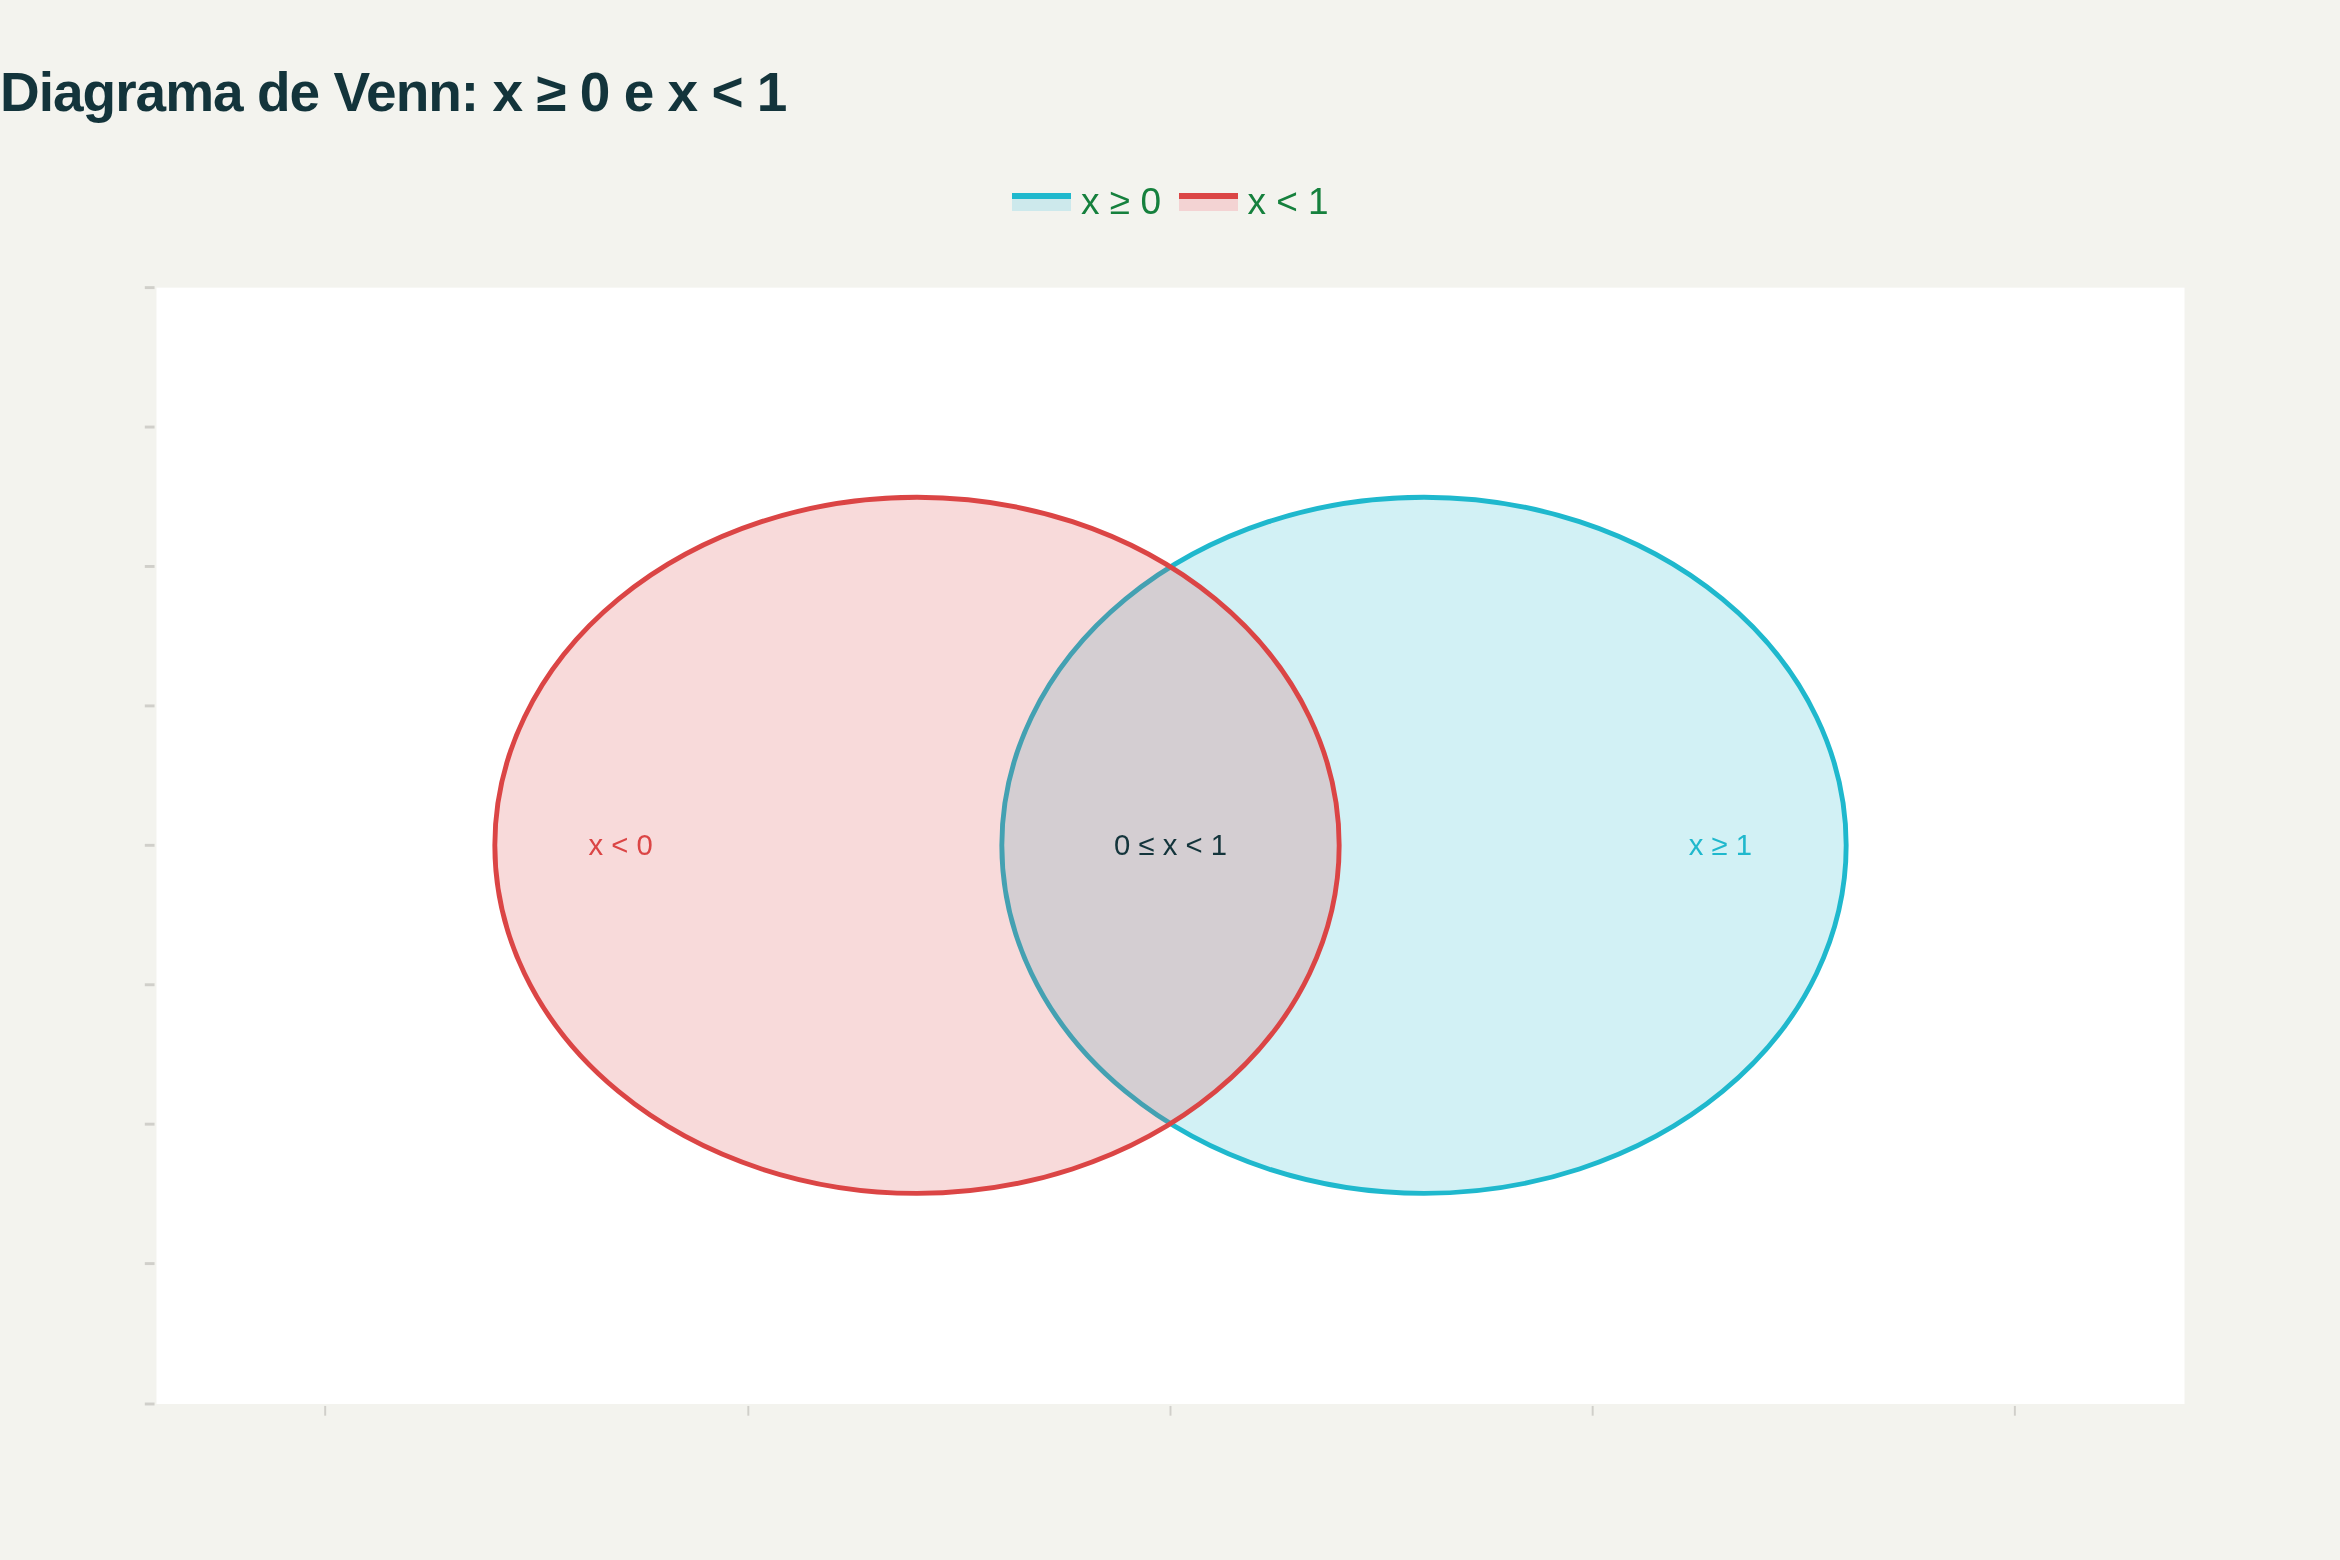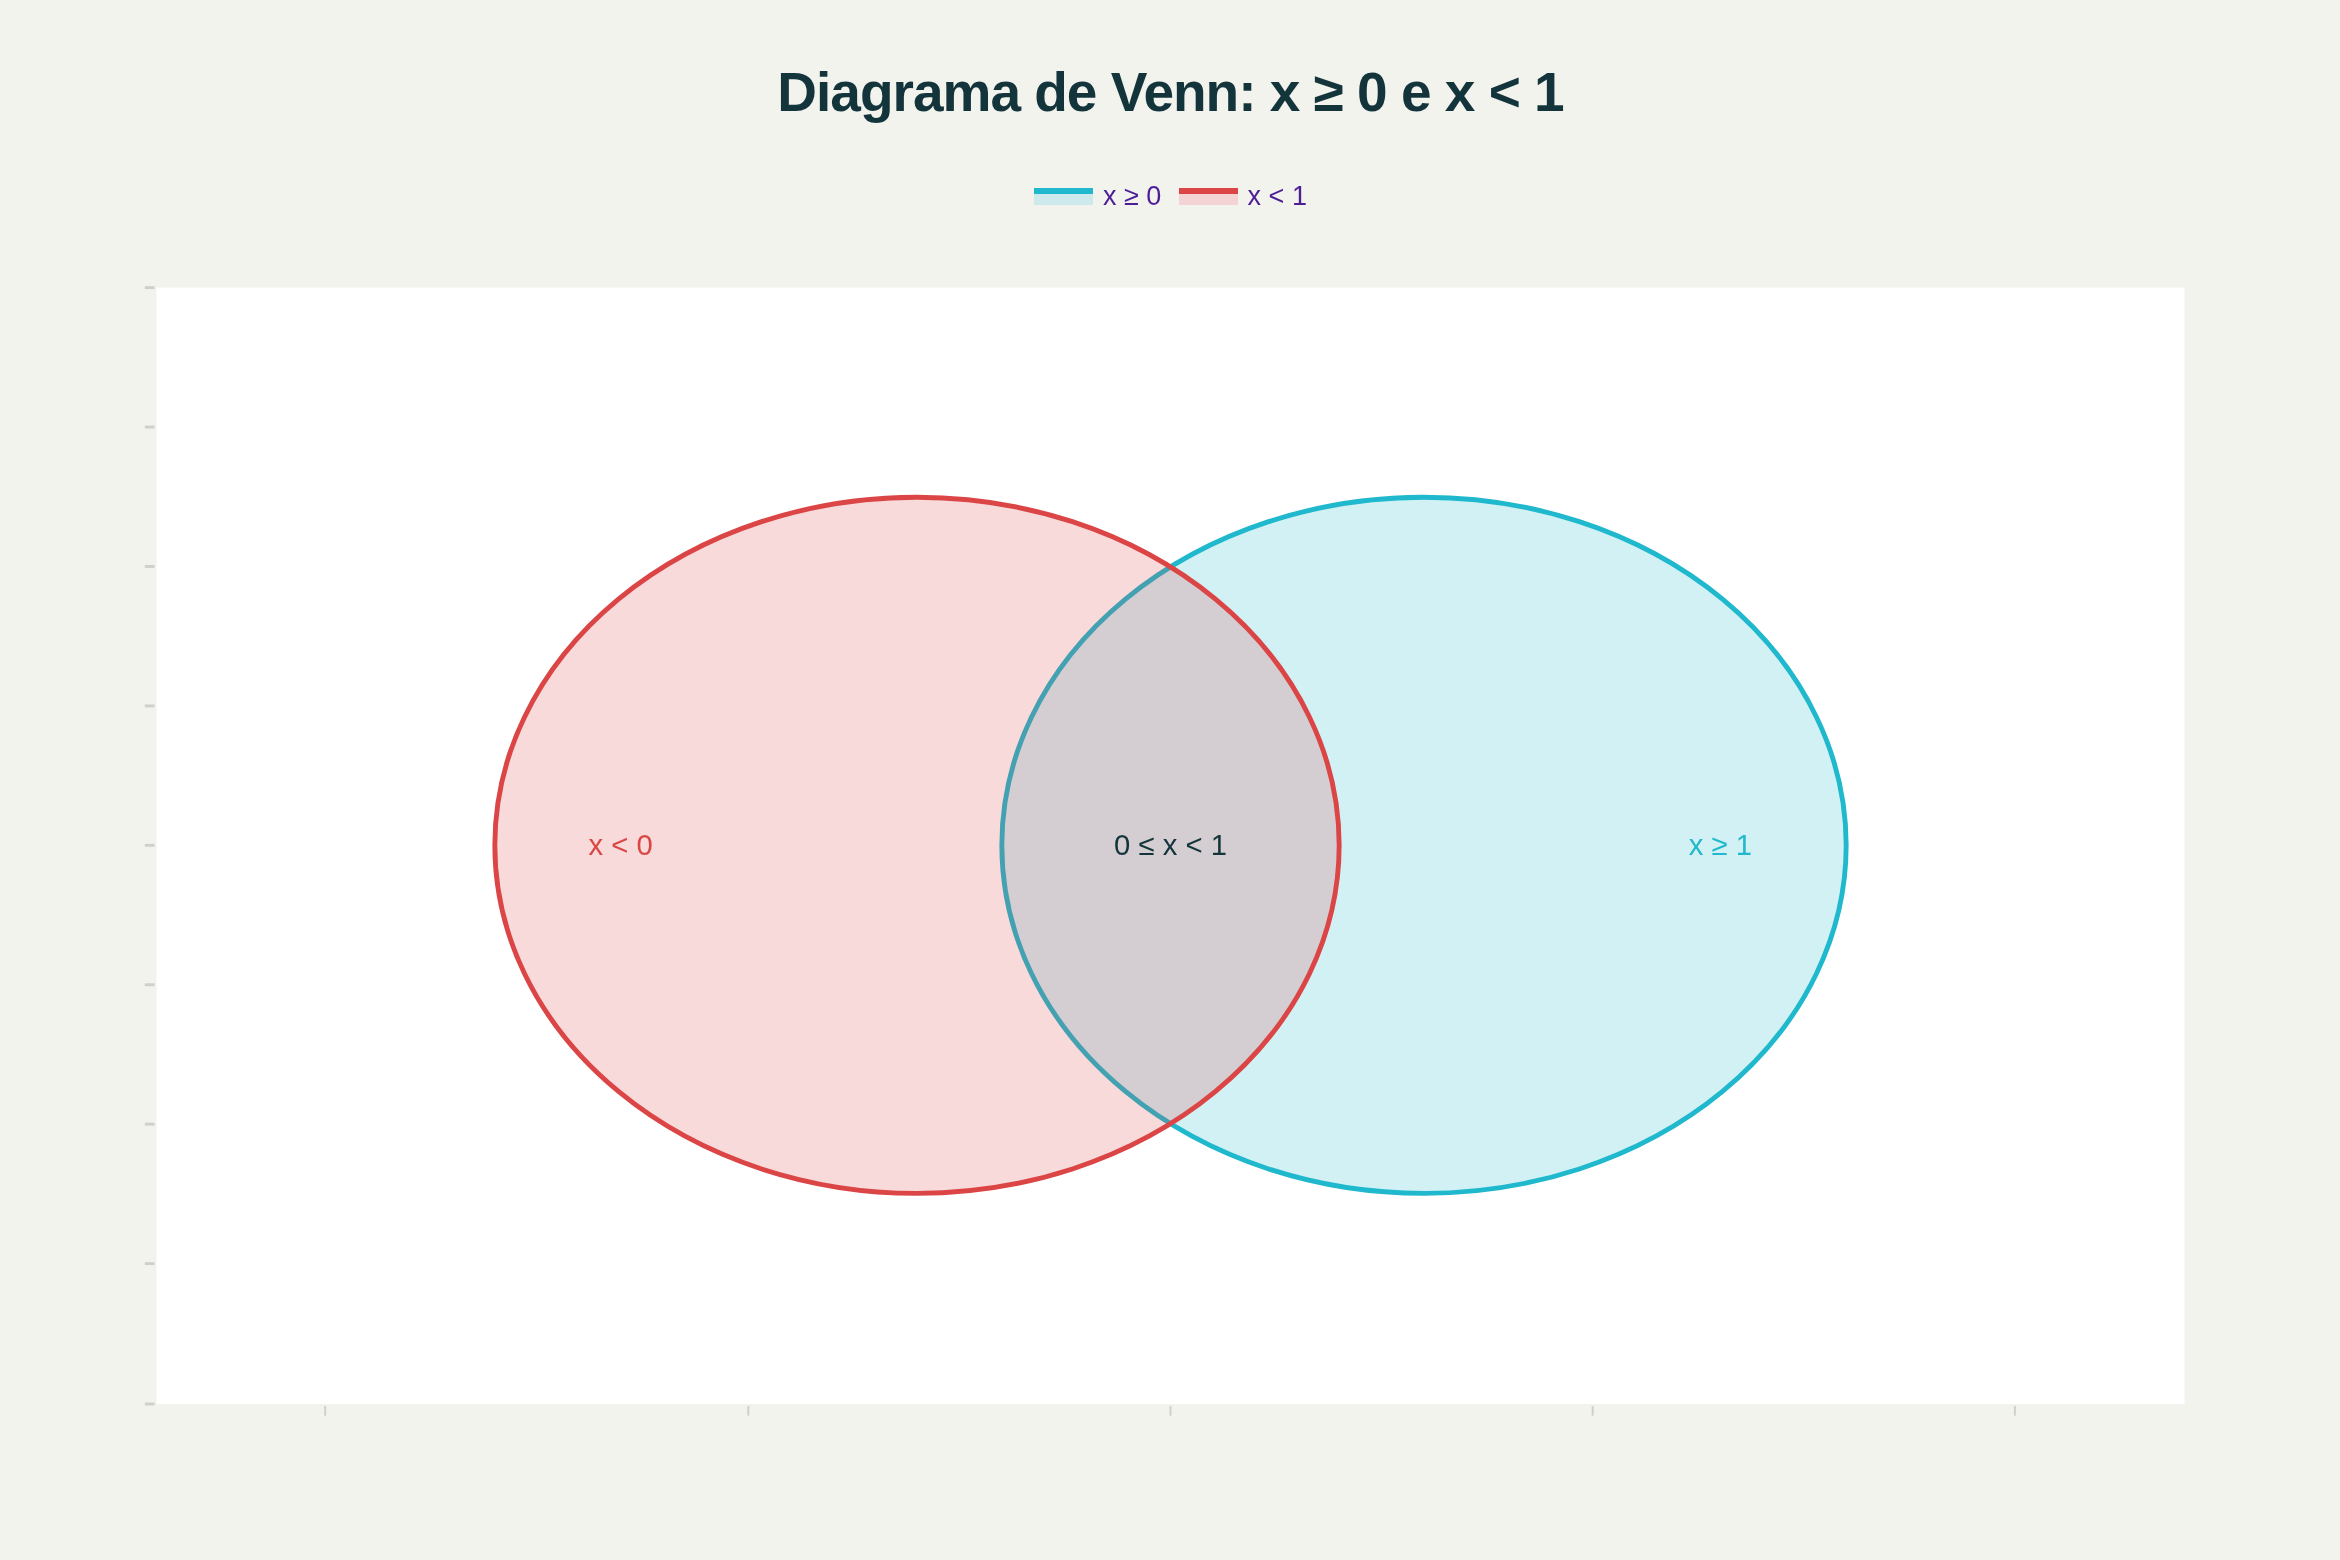--- a/index.html
+++ b/index.html
@@ -1,32 +1,32 @@
 <!DOCTYPE html>
 <html><head>
 <meta charset="utf-8">
 <style>
   html, body { margin: 0; padding: 0; }
   body {
     width: 2341px; height: 1560px; background: #f3f3ee; position: relative; overflow: hidden;
     font-family: "Liberation Sans", "DejaVu Sans", sans-serif; color: #13343b;
   }
   .title {
-    position: absolute; left: 0; top: 60px; width: 2341px; text-align: center;
+    position: absolute; left: 0; top: 60px; width: 2341px; 
     font-size: 55px; font-weight: bold; letter-spacing: -1px; color: #13343b;
   }
   .legend {
     position: absolute; top: 181px; left: 0; width: 2341px;
     display: flex; justify-content: center; align-items: center; gap: 17.6px;
   }
   .legend-item { display: flex; align-items: center; gap: 9.8px; }
   .swatch { width: 59px; height: 17.6px; position: relative; }
   .swatch .fill { position: absolute; left: 0; top: 5.9px; width: 59px; height: 11.7px; }
   .swatch .line { position: absolute; left: 0; top: 0; width: 59px; height: 5.9px; }
-  .legend-label { font-size: 27px; color: #4c1d95; }
+  .legend-label { font-size: 37px; color: #15803d; }
   svg.plot { position: absolute; left: 0; top: 0; }
 </style>
 </head>
 <body>
 
 <div class="title">Diagrama de Venn: x ≥ 0 e x &lt; 1</div>
 
 <div class="legend">
   <div class="legend-item">
     <div class="swatch">

